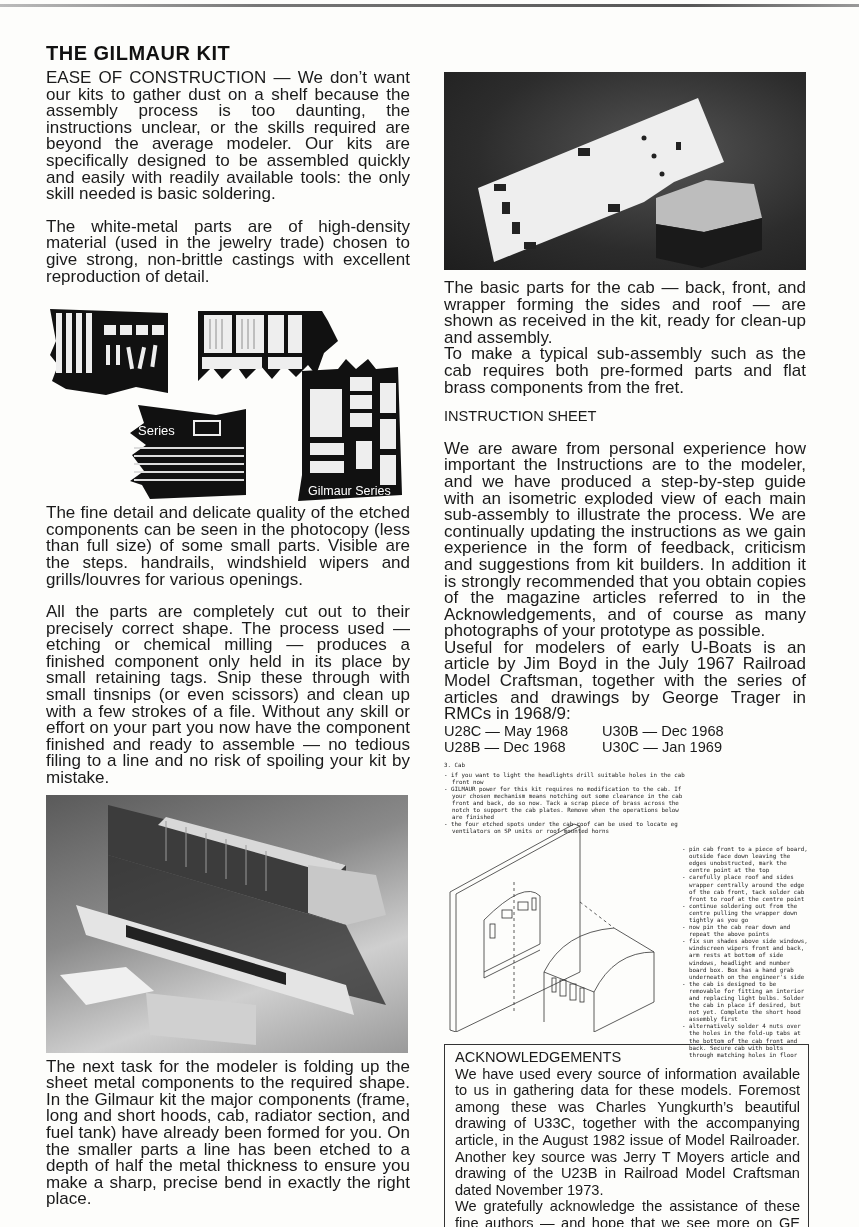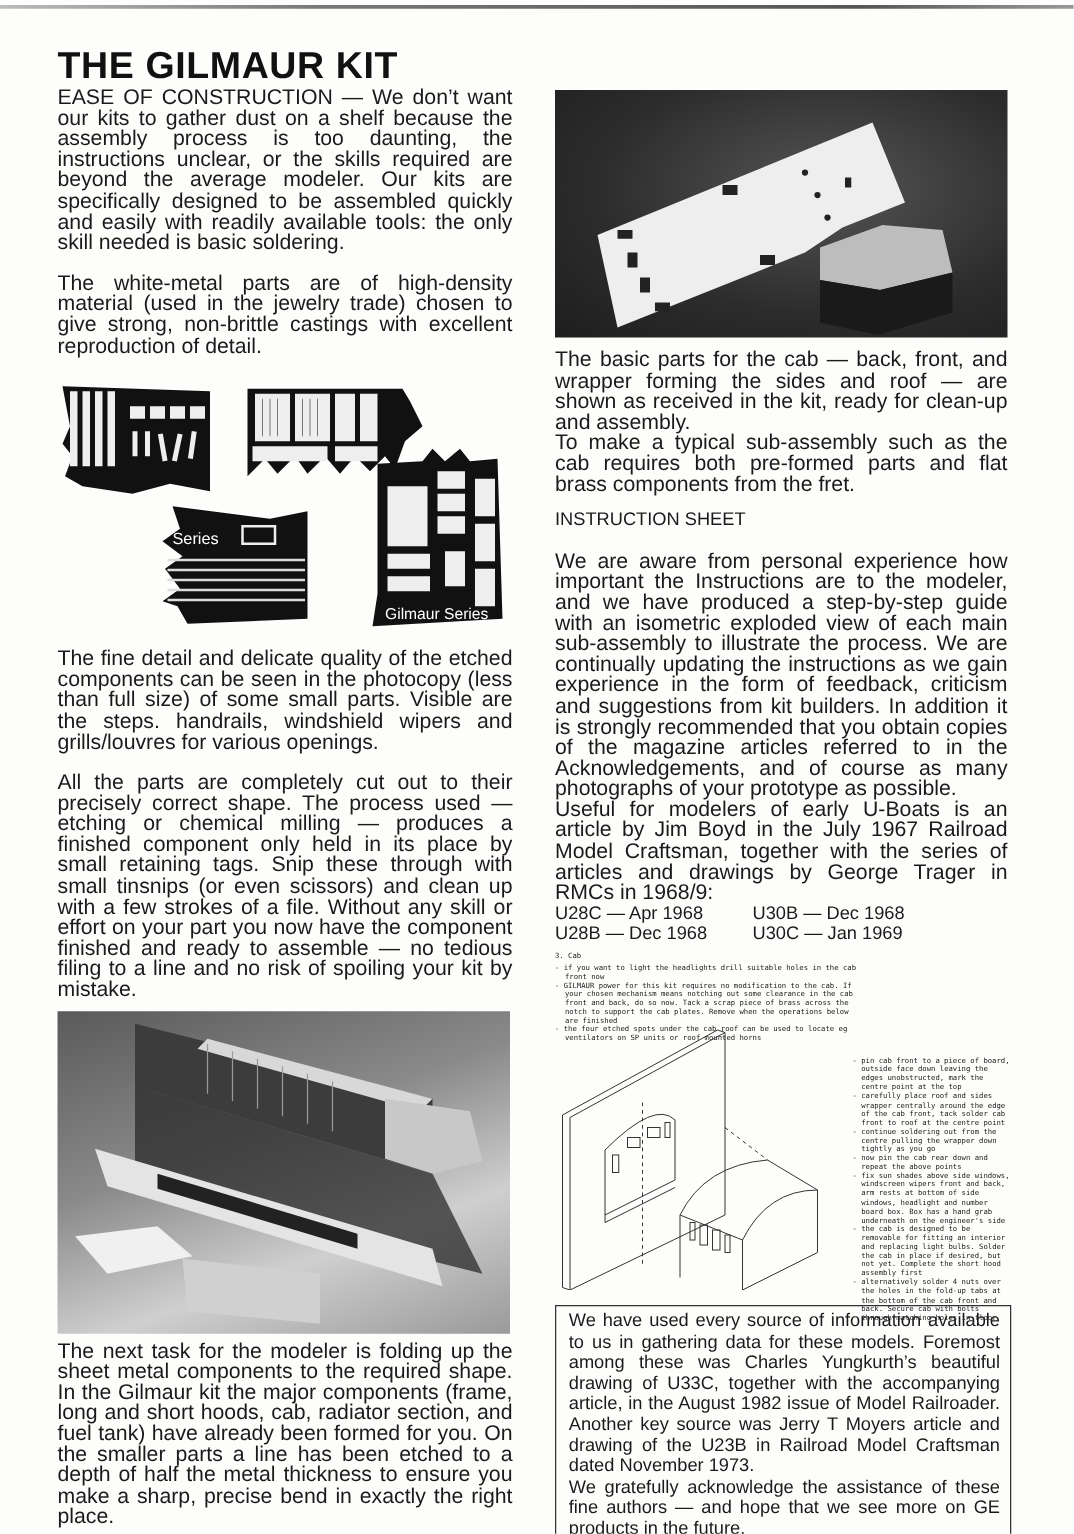--- a/index.html
+++ b/index.html
@@ -6,29 +6,29 @@
   body {
     width: 859px; height: 1227px; position: relative; overflow: hidden;
     background: #fdfdfb; color: #1a1a1a;
     font-family: "Liberation Sans", "DejaVu Sans", sans-serif;
   }
   .topline { position: absolute; left: 0; top: 4px; width: 859px; height: 3px;
     background: linear-gradient(to right, #bbb, #777 30%, #555 80%, #999); }
   .col { position: absolute; }
   .col-left { left: 46px; top: 36px; width: 364px; }
   .col-right { left: 444px; top: 72px; width: 362px; }
-  h1 { margin: 0; font-size: 30px; font-weight: bold; letter-spacing: 0.5px; line-height: 34px; color: #111; }
+  h1 { margin: 0; font-size: 20px; font-weight: bold; letter-spacing: 0.5px; line-height: 34px; color: #111; }
   p { margin: 0; font-size: 17px; line-height: 16.6px; text-align: justify; text-align-last: left; }
   .gap { height: 16px; }
   .caps { font-size: 14.6px; line-height: 16.6px; }
   .photo { position: relative; overflow: hidden; }
   .photo-cab { width: 362px; height: 198px; background: radial-gradient(ellipse at 60% 40%, #555 0%, #2c2c2c 60%, #1e1e1e 100%); }
   .photo-loco { width: 362px; height: 258px; margin-top: 8px; margin-bottom: 6px;
     background: linear-gradient(160deg, #5a5a5a 0%, #8a8a8a 40%, #cfcfcf 70%, #9a9a9a 100%); }
-  .etch { position: relative; height: 200px; margin: 4px 0 14px 0; text-decoration: underline; }
+  .etch { position: relative; height: 200px; margin: 4px 0 0 0; text-decoration: underline; }
   .table2 { display: grid; grid-template-columns: 150px 150px; column-gap: 8px; font-size: 14.6px; line-height: 16.6px; }
   .instr { position: relative; height: 278px; margin-top: 6px; font-family: "DejaVu Sans Mono", "Liberation Mono", monospace; }
   .instr-head { font-size: 5.8px; line-height: 7px; white-space: pre-wrap; width: 250px; }
   .instr-list { margin: 0; padding: 0; list-style: none; }
   .instr-list li { font-size: 5.8px; line-height: 7px; padding-left: 8px; text-indent: -8px; }
   .instr-side { position: absolute; left: 238px; top: 84px; width: 128px; }
   .instr-side li { font-size: 5.8px; line-height: 7.1px; padding-left: 7px; text-indent: -7px; }
   .drawing { position: absolute; left: 0; top: 60px; width: 240px; height: 210px; }
   .ack { margin-top: 4px; border: 1.3px solid #333; padding: 4px 8px 10px 10px; width: 345px; }
   .ack p { font-size: 14.6px; line-height: 16.6px; }
@@ -169,21 +169,21 @@
   </div>
   <div style="height:10px"></div>
   <p>The basic parts for the cab — back, front, and wrapper forming the sides and roof — are shown as received in the kit, ready for clean-up and assembly.</p>
   <p>To make a typical sub-assembly such as the cab requires both pre-formed parts and flat brass components from the fret.</p>
   <div style="height:12px"></div>
   <div class="caps">INSTRUCTION SHEET</div>
   <div style="height:16px"></div>
   <p>We are aware from personal experience how important the Instructions are to the modeler, and we have produced a step-by-step guide with an isometric exploded view of each main sub-assembly to illustrate the process. We are continually updating the instructions as we gain experience in the form of feedback, criticism and suggestions from kit builders. In addition it is strongly recommended that you obtain copies of the magazine articles referred to in the Acknowledgements, and of course as many photographs of your prototype as possible.</p>
   <p>Useful for modelers of early U-Boats is an article by Jim Boyd in the July 1967 Railroad Model Craftsman, together with the series of articles and drawings by George Trager in RMCs in 1968/9:</p>
   <div class="table2">
-    <span>U28C — Apr 1968</span>
+    <span>U28C — May 1968</span>
     <span>U30B — Dec 1968</span>
     <span>U28B — Dec 1968</span>
     <span>U30C — Jan 1969</span>
   </div>
 
   <div class="instr">
     <div class="instr-head">3. Cab</div>
     <ul class="instr-list" style="width:245px;margin-top:3px;">
       <li>- if you want to light the headlights drill suitable holes in the cab front now</li>
       <li>- GILMAUR power for this kit requires no modification to the cab. If your chosen mechanism means notching out some clearance in the cab front and back, do so now. Tack a scrap piece of brass across the notch to support the cab plates. Remove when the operations below are finished</li>
@@ -219,16 +219,17 @@
       <li>- carefully place roof and sides wrapper centrally around the edge of the cab front, tack solder cab front to roof at the centre point</li>
       <li>- continue soldering out from the centre pulling the wrapper down tightly as you go</li>
       <li>- now pin the cab rear down and repeat the above points</li>
       <li>- fix sun shades above side windows, windscreen wipers front and back, arm rests at bottom of side windows, headlight and number board box. Box has a hand grab underneath on the engineer's side</li>
       <li>- the cab is designed to be removable for fitting an interior and replacing light bulbs. Solder the cab in place if desired, but not yet. Complete the short hood assembly first</li>
       <li>- alternatively solder 4 nuts over the holes in the fold-up tabs at the bottom of the cab front and back. Secure cab with bolts through matching holes in floor</li>
     </ul>
   </div>
 
   <div class="ack">
+    <div class="caps">ACKNOWLEDGEMENTS</div>
     <p>We have used every source of information available to us in gathering data for these models. Foremost among these was Charles Yungkurth’s beautiful drawing of U33C, together with the accompanying article, in the August 1982 issue of Model Railroader. Another key source was Jerry T Moyers article and drawing of the U23B in Railroad Model Craftsman dated November 1973.</p>
     <p>We gratefully acknowledge the assistance of these fine authors — and hope that we see more on GE products in the future.</p>
   </div>
 </div>
 
 </body></html>

